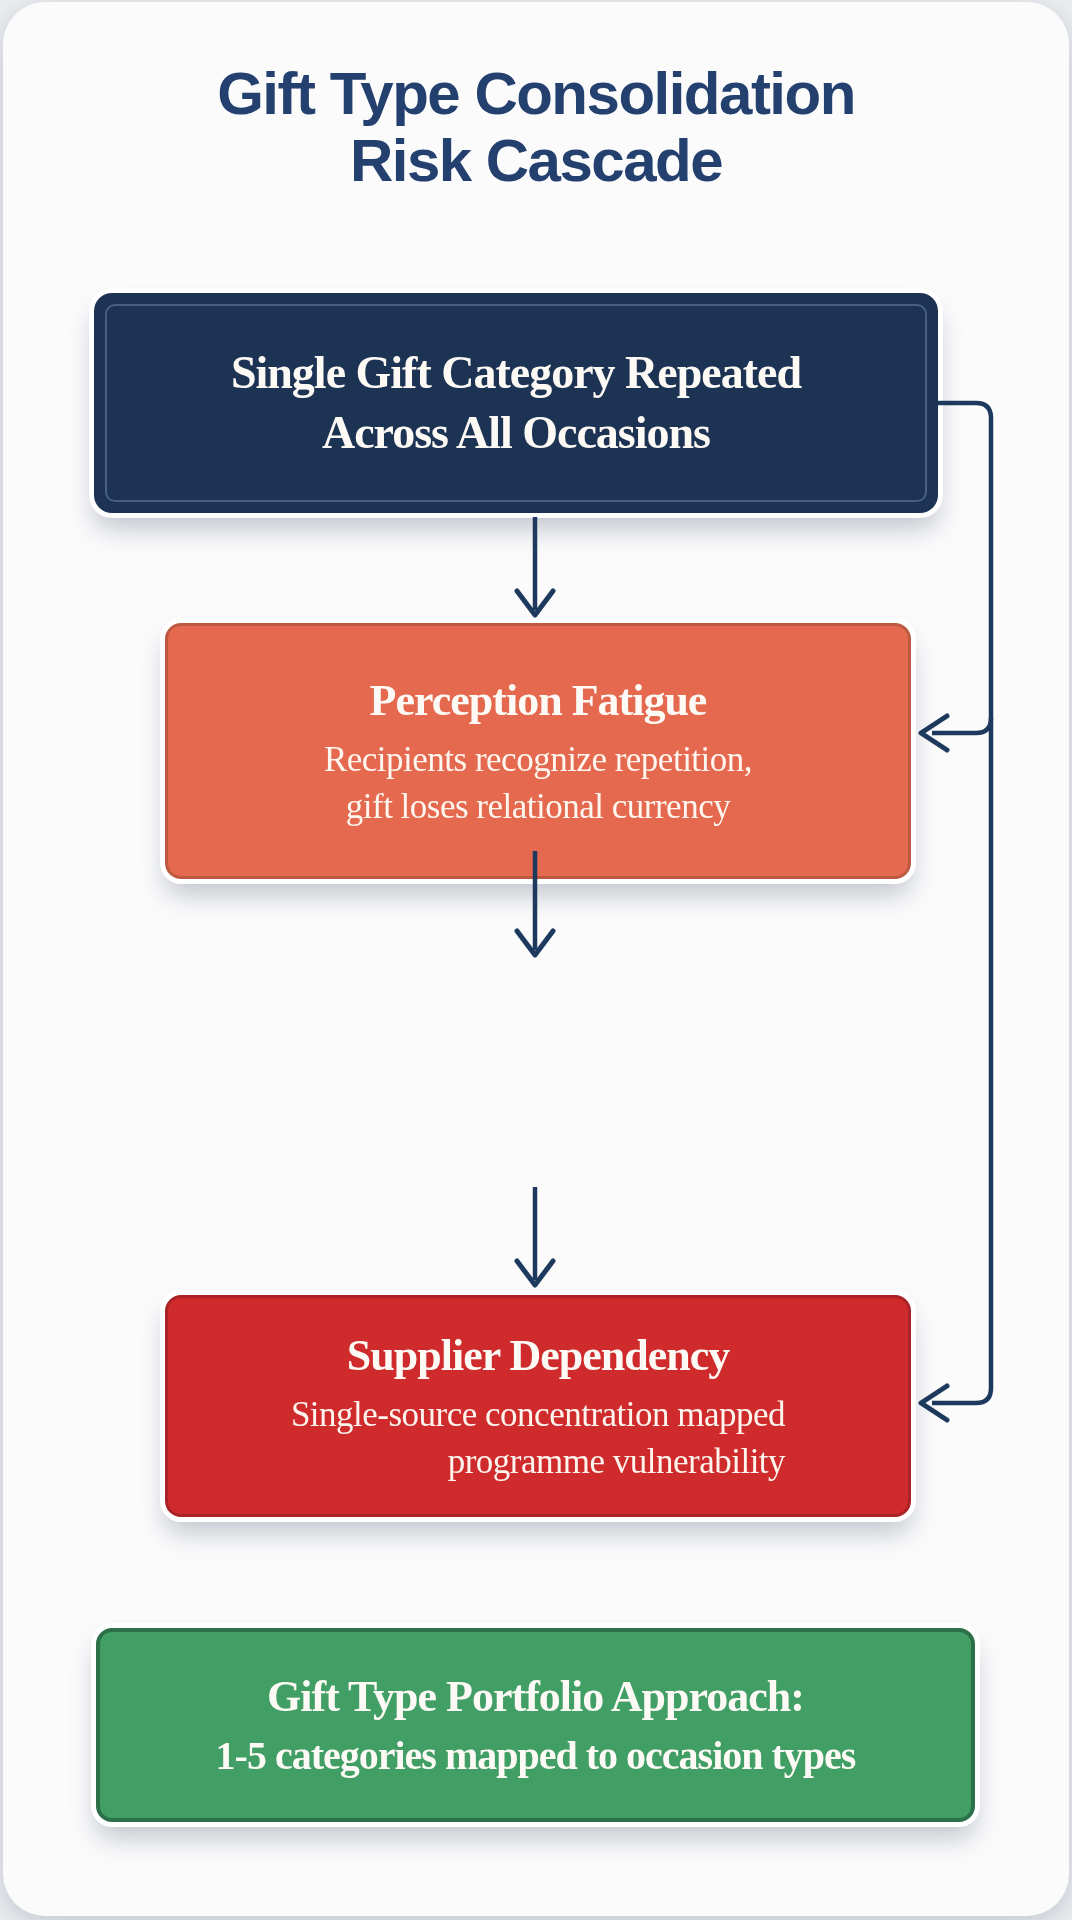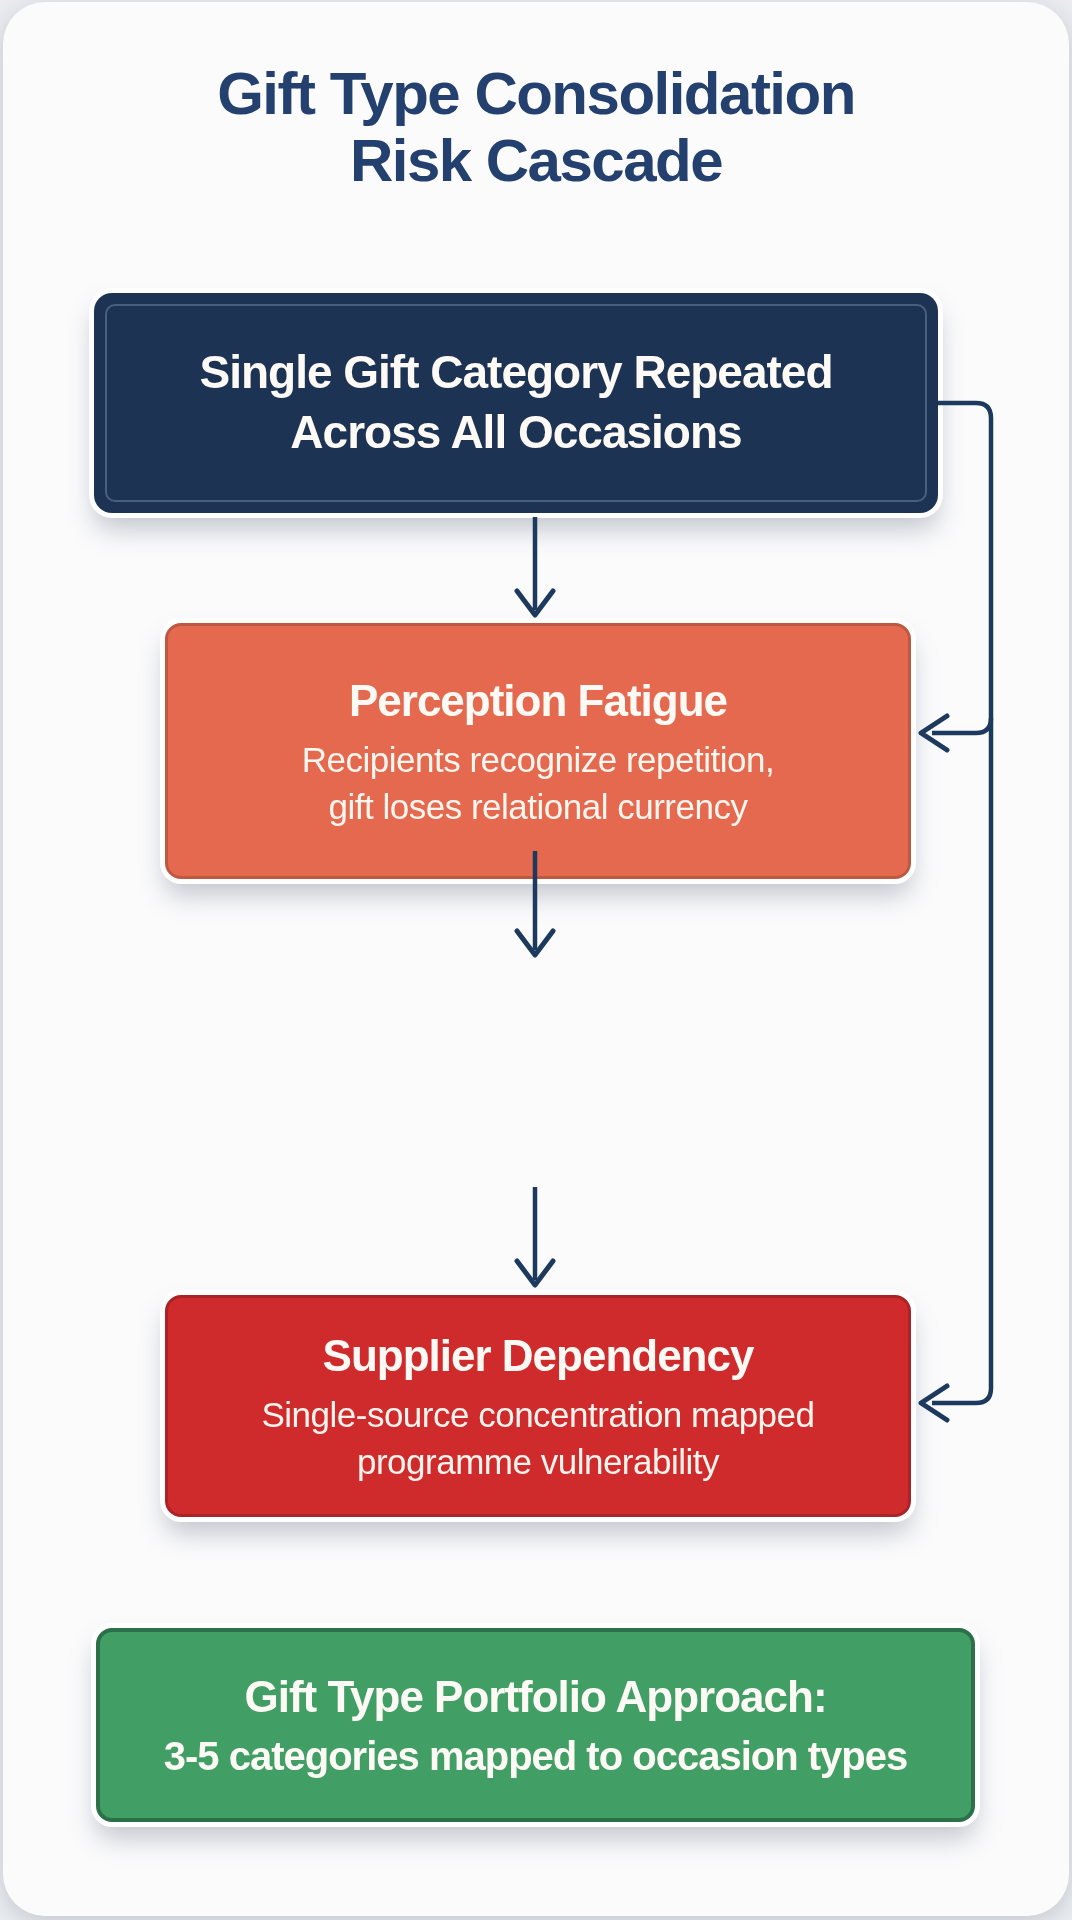--- a/index.html
+++ b/index.html
@@ -30,20 +30,21 @@
     white-space:pre-line;
   }
   .box{
     position:absolute;
     border-radius:16px;
     display:flex;flex-direction:column;align-items:center;justify-content:center;
     text-align:center;
     color:var(--c-box_text);
     box-shadow:0 0 0 5px #ffffff, 0 16px 26px rgba(100,110,130,0.38);
     padding:18px 28px;
+    font-family:Liberation Serif, serif;
   }
   .box .heading{
     font-size:44px;font-weight:bold;letter-spacing:-1px;line-height:1.3;
     white-space:pre-line;
   }
   .box .subtitle{
     margin-top:8px;
     font-size:35px;font-weight:normal;letter-spacing:-0.5px;line-height:1.32;
     color:rgba(255,251,245,0.97);
     white-space:pre-line;
@@ -54,21 +55,21 @@
     border-radius:18px;
   }
   .box-root .heading{font-size:46px;}
   .box-root::after{
     content:"";position:absolute;inset:11px;
     border:2px solid rgba(143,169,201,0.38);
     border-radius:10px;pointer-events:none;
   }
   .box-coral{left:165px;top:623px;width:746px;height:256px;background:var(--c-coral);border:3px solid var(--c-coral_border);}
   .box-amber{left:165px;top:960px;width:746px;height:221px;background:var(--c-amber);border:3px solid var(--c-amber_border);}
-  .box-red{left:165px;top:1295px;width:746px;height:222px;background:var(--c-red);border:3px solid var(--c-red_border);}
+  .box-red{left:165px;top:1295px;width:746px;height:222px;background:var(--c-red);border:3px solid var(--c-red_border);text-align:right;}
   .box-green{left:96px;top:1628px;width:879px;height:194px;background:var(--c-green);border:4px solid var(--c-green_border);}
   .box-green .heading{font-size:44px;}
   .box-green .subheading{
     font-size:40px;font-weight:bold;letter-spacing:-1px;line-height:1.3;margin-top:4px;
     white-space:pre-line;
   }
   .connectors{
     position:absolute;inset:0;width:1072px;height:1920px;
     color:var(--c-arrow);
     pointer-events:none;
@@ -99,21 +100,21 @@
 
 
   <section class="box box-red">
     <div class="heading">Supplier Dependency</div>
     <div class="subtitle">Single-source concentration mapped
 programme vulnerability</div>
   </section>
 
   <section class="box box-green">
     <div class="heading">Gift Type Portfolio Approach:</div>
-    <div class="subheading">3-5 categories mapped to occasion types</div>
+    <div class="subheading">1-5 categories mapped to occasion types</div>
   </section>
 
   <svg class="connectors" viewBox="0 0 1072 1920" xmlns="http://www.w3.org/2000/svg">
 
     <g>
       <path class="line" d="M 535 517 V 610"></path>
       <path class="head" d="M 517 591 L 535 615 L 553 591"></path>
     </g>
     <g>
       <path class="line" d="M 535 851 V 950"></path>

